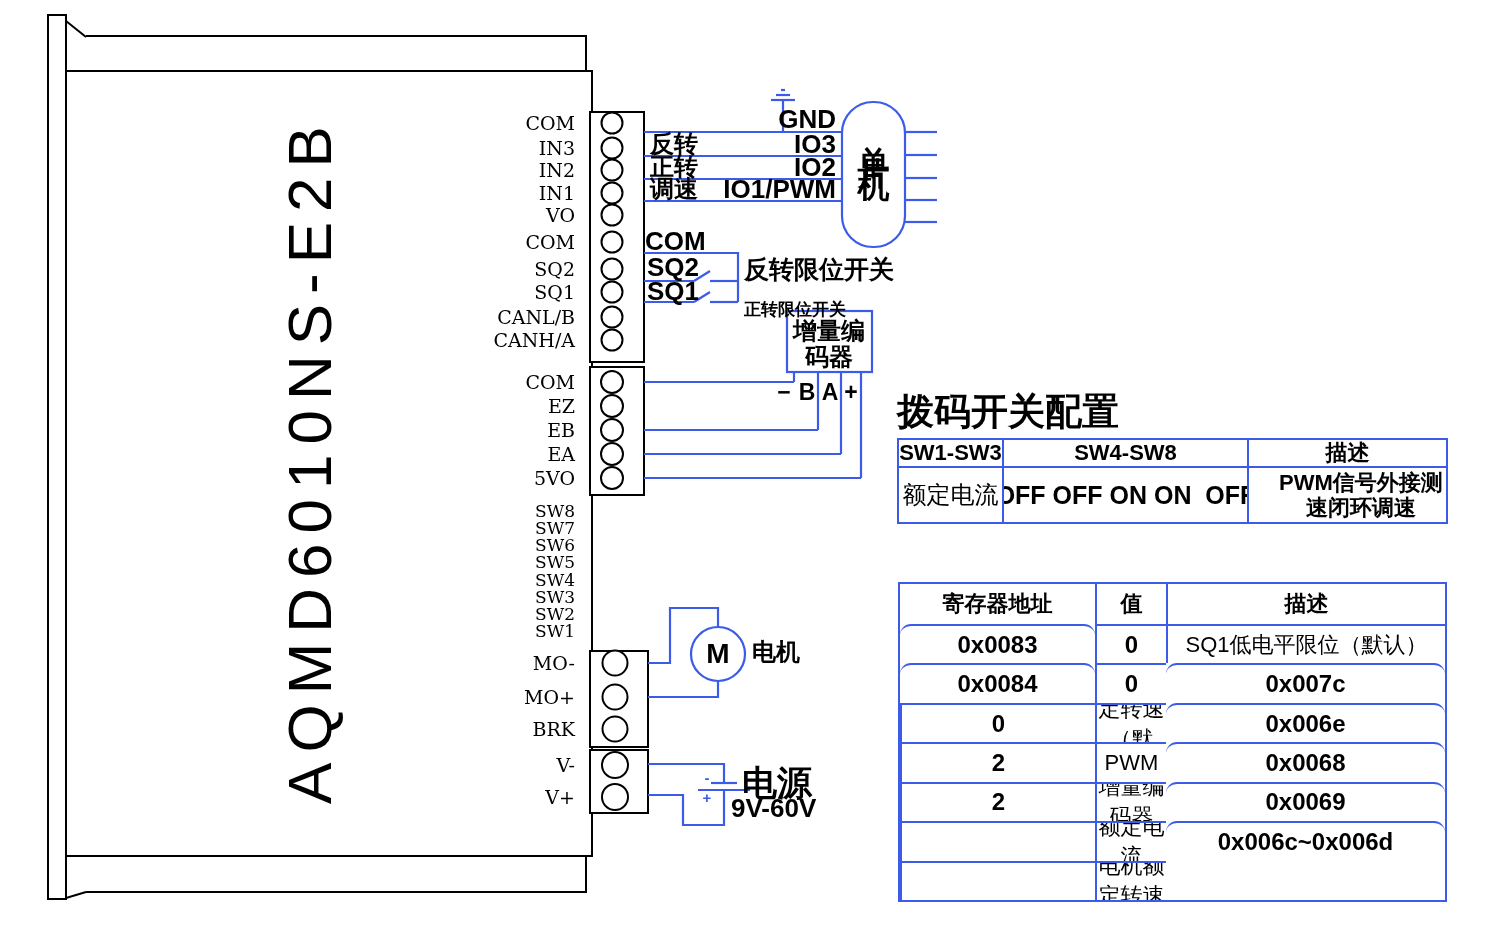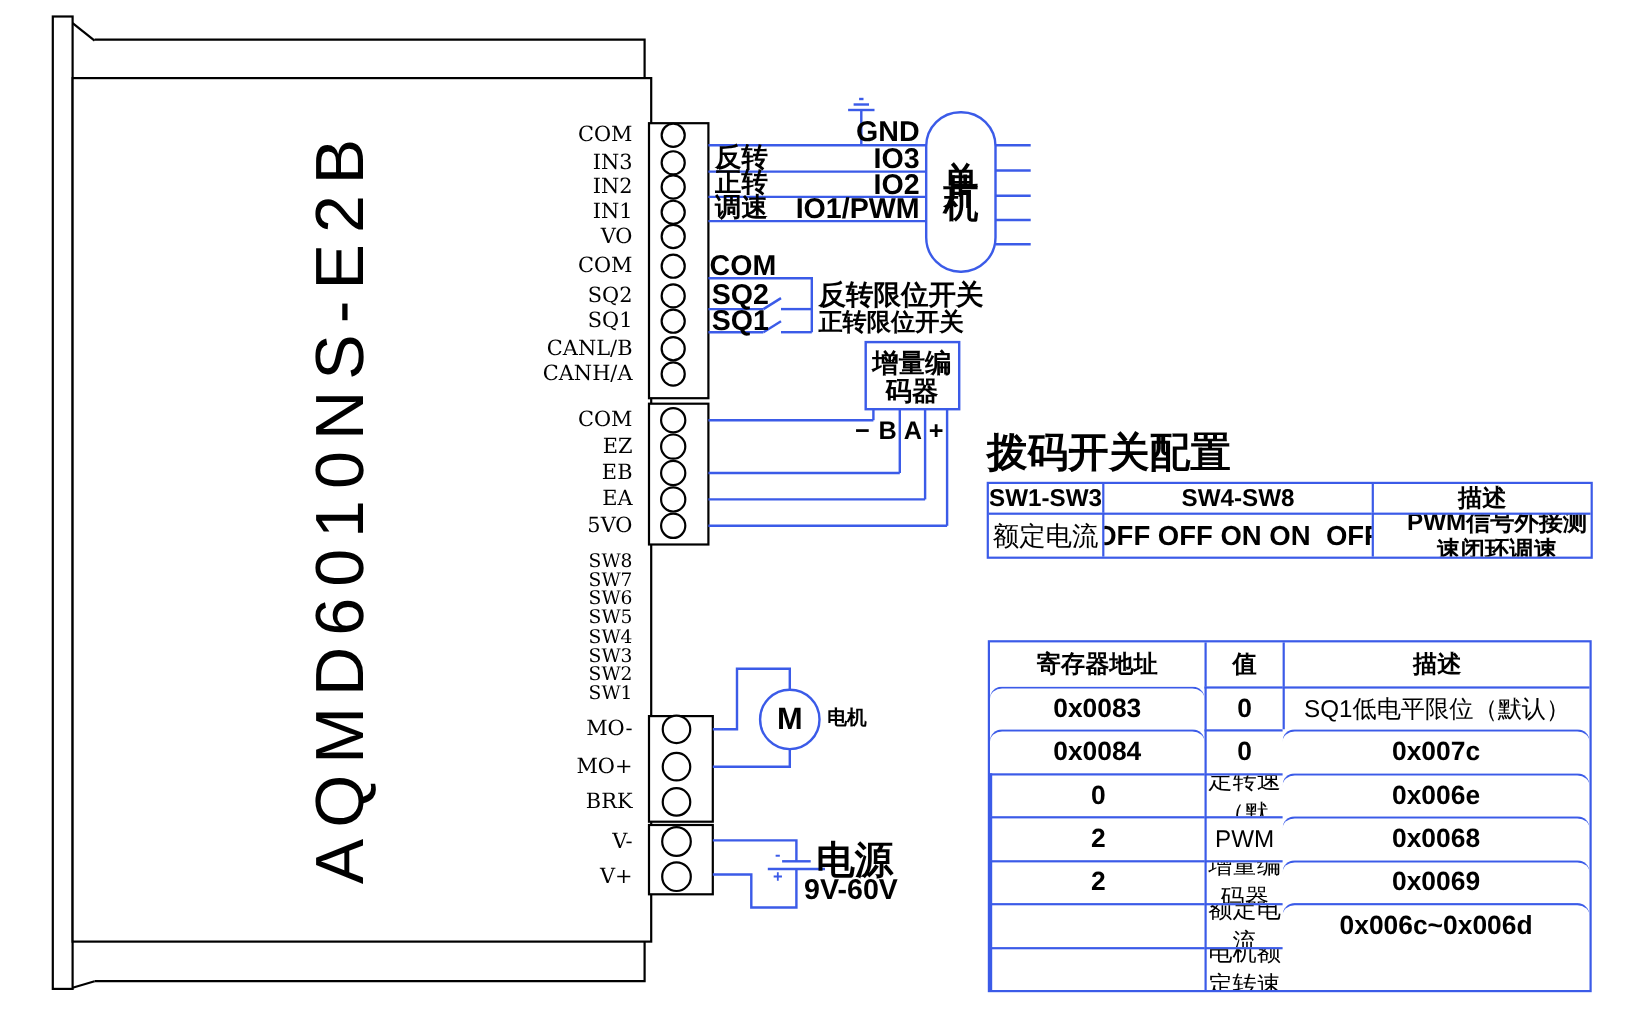--- a/index.html
+++ b/index.html
@@ -172,39 +172,39 @@
   <div class="lbl blab r" style="top:189px">IO1/PWM</div>
   <div class="lbl cjk" style="left:650px;top:144px">反转</div>
   <div class="lbl cjk" style="left:650px;top:167px">正转</div>
   <div class="lbl cjk" style="left:650px;top:189px">调速</div>
   <div class="mcu-name">单片机</div>
 
   <div class="lbl blab" style="left:645px;top:241px">COM</div>
   <div class="lbl blab" style="left:647px;top:267px">SQ2</div>
   <div class="lbl blab" style="left:647px;top:291px">SQ1</div>
   <div class="lbl cjk" style="left:744px;top:269px;font-size:25px">反转限位开关</div>
-  <div class="lbl cjk" style="left:744px;top:293px;font-size:22px">正转限位开关</div>
+  <div class="lbl cjk" style="left:744px;top:309px;font-size:17px">正转限位开关</div>
 
   <div class="lbl cjk" style="left:829px;top:331px;transform:translate(-50%,-50%)">增量编</div>
   <div class="lbl cjk" style="left:829px;top:357px;transform:translate(-50%,-50%)">码器</div>
   <div class="lbl ctr" style="left:784px;top:392px;font-size:23px;font-weight:bold">−</div>
   <div class="lbl ctr" style="left:807px;top:392px;font-size:23px;font-weight:bold">B</div>
   <div class="lbl ctr" style="left:830px;top:392px;font-size:23px;font-weight:bold">A</div>
   <div class="lbl ctr" style="left:851px;top:392px;font-size:23px;font-weight:bold">+</div>
 
   <div class="lbl ctr" style="left:718px;top:654px;font-size:28px;font-weight:bold">M</div>
-  <div class="lbl cjk" style="left:752px;top:652px;font-size:18px">电机</div>
+  <div class="lbl cjk" style="left:752px;top:652px;font-size:24px">电机</div>
 
   <div class="lbl cjk" style="left:742px;top:782px;font-size:35px">电源</div>
   <div class="lbl" style="left:731px;top:808px;font-size:26px;font-weight:bold">9V-60V</div>
   <div class="lbl ctr sm blue" style="left:707px;top:777px">-</div>
   <div class="lbl ctr sm blue" style="left:707px;top:797px">+</div>
 
   <div class="ttl" style="left:897px;top:393px">拨码开关配置</div>
-  <div class="tbl" style="left:897px;top:438px;width:551px;height:70px;grid-template-columns:103px 245px 1fr;grid-template-rows:26px 1fr">
+  <div class="tbl" style="left:897px;top:438px;width:551px;height:86px;grid-template-columns:103px 245px 1fr;grid-template-rows:26px 1fr">
     <div class="cell fc fr th">SW1-SW3</div>
     <div class="cell fr th">SW4-SW8</div>
     <div class="cell fr th">描述</div>
     <div class="cell fc desc" style="font-size:24px">额定电流</div>
     <div class="cell off">OFF OFF ON ON  OFF</div>
     <div class="cell">
       <div class="d2">PWM信号外接测</div>
       <div class="d2">速闭环调速</div>
     </div>
   </div>

